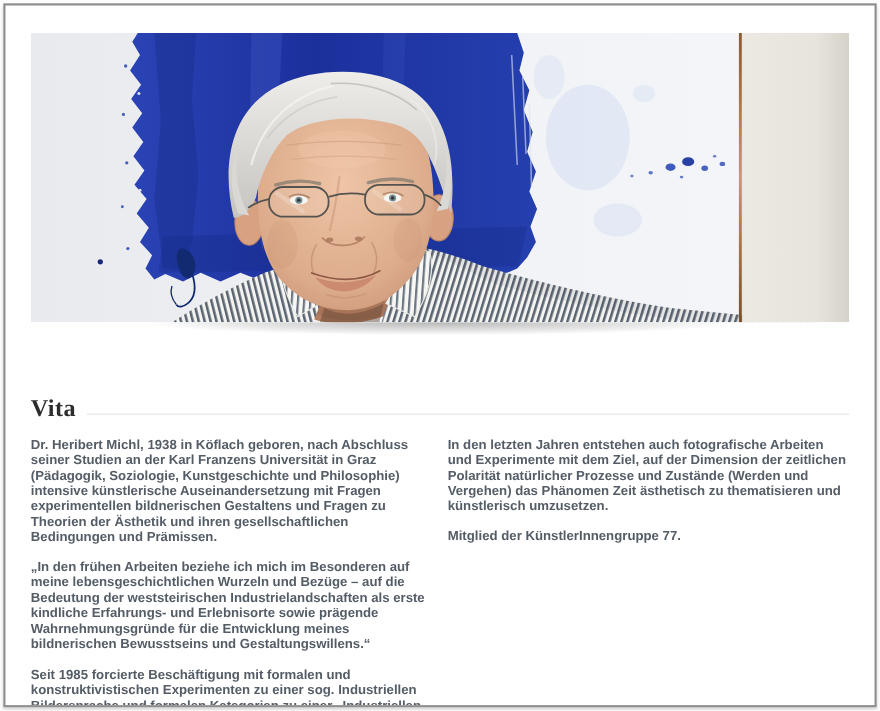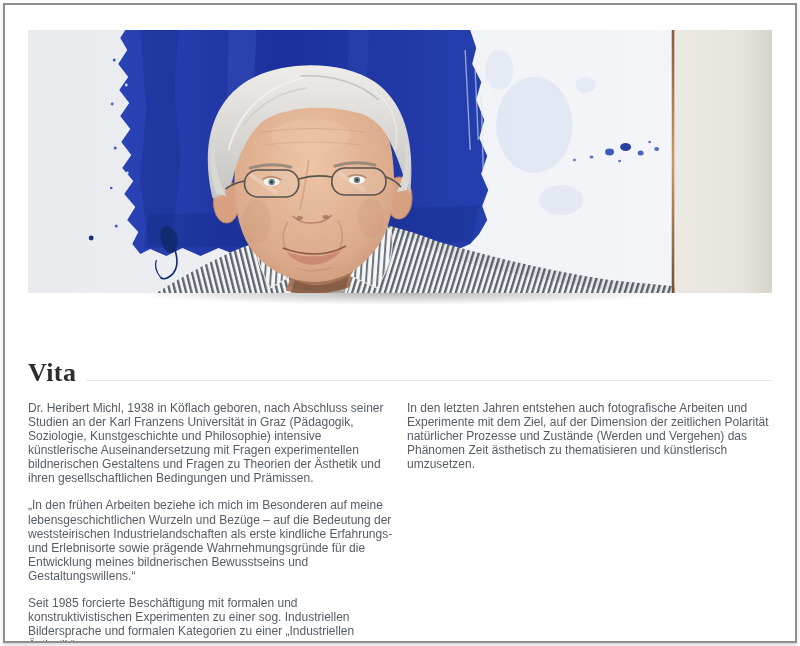--- a/index.html
+++ b/index.html
@@ -17,30 +17,30 @@
   .photo-wrap{position:relative;}
   .photo{display:block;width:100%;height:263px;}
   .photo-shadow{
     height:16px;
     background:radial-gradient(ellipse 49% 100% at 50% 0,
       rgba(30,30,30,.32), rgba(30,30,30,.10) 52%, rgba(30,30,30,0) 74%);
   }
   .heading-row{display:flex;align-items:flex-end;margin-top:50px;}
   .vita-heading{
     font-family:"Liberation Serif","DejaVu Serif",serif;
-    font-size:26px;font-weight:700;letter-spacing:.4px;
+    font-size:22px;font-weight:700;letter-spacing:.4px;
     color:#2d2d2d;margin:0;line-height:1.05;
   }
   .heading-rule{flex:1;border-bottom:1px solid #e3e3e3;margin:0 0 5px 10px;}
   .cols{
     display:flex;gap:14px;margin-top:15px;
     color:#545c66;font-size:12px;line-height:1.17;
   }
   .col{flex:1;min-width:0;}
-  .col p{margin:0 0 13px 0;}
+  .col p{margin:0 0 13px 0;font-weight:bold;}
 </style>
 </head>
 <body>
 
 <div class="page">
   <div class="frame">
 
     <div class="photo-wrap">
       <svg class="photo" viewBox="0 0 742 263" preserveAspectRatio="none" role="img" aria-label="Portrait photo of an elderly man with glasses and a striped shirt in front of a blue abstract painting on a white canvas">
         <defs>
@@ -225,17 +225,18 @@
     </div>
 
     <div class="cols">
       <div class="col">
         <p>Dr. Heribert Michl, 1938 in Köflach geboren, nach Abschluss seiner Studien an der Karl Franzens Universität in Graz (Pädagogik, Soziologie, Kunstgeschichte und Philosophie) intensive künstlerische Auseinandersetzung mit Fragen experimentellen bildnerischen Gestaltens und Fragen zu Theorien der Ästhetik und ihren gesellschaftlichen Bedingungen und Prämissen.</p>
         <p>„In den frühen Arbeiten beziehe ich mich im Besonderen auf meine lebensgeschichtlichen Wurzeln und Bezüge – auf die Bedeutung der weststeirischen Industrielandschaften als erste kindliche Erfahrungs- und Erlebnisorte sowie prägende Wahrnehmungsgründe für die Entwicklung meines bildnerischen Bewusstseins und Gestaltungswillens.“</p>
         <p>Seit 1985 forcierte Beschäftigung mit formalen und konstruktivistischen Experimenten zu einer sog. Industriellen Bildersprache und formalen Kategorien zu einer „Industriellen Ästhetik“.</p>
       </div>
       <div class="col">
         <p>In den letzten Jahren entstehen auch fotografische Arbeiten und Experimente mit dem Ziel, auf der Dimension der zeitlichen Polarität natürlicher Prozesse und Zustände (Werden und Vergehen) das Phänomen Zeit ästhetisch zu thematisieren und künstlerisch umzusetzen.</p>
+        <p>Mitglied der KünstlerInnengruppe 77.</p>
       </div>
     </div>
 
   </div>
 </div>
 
 </body></html>

